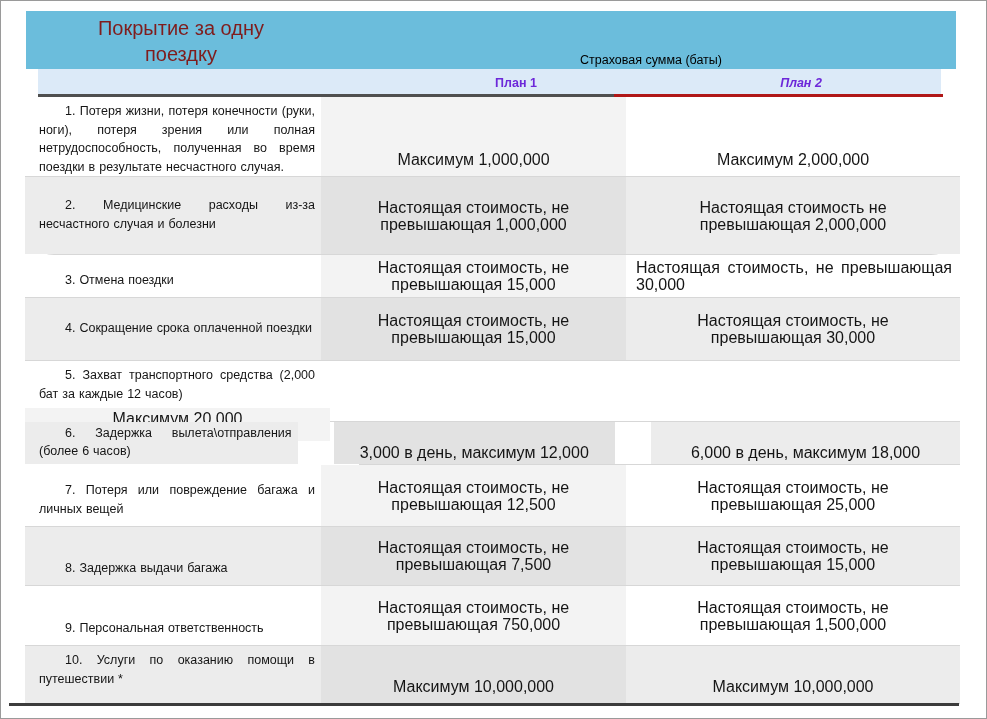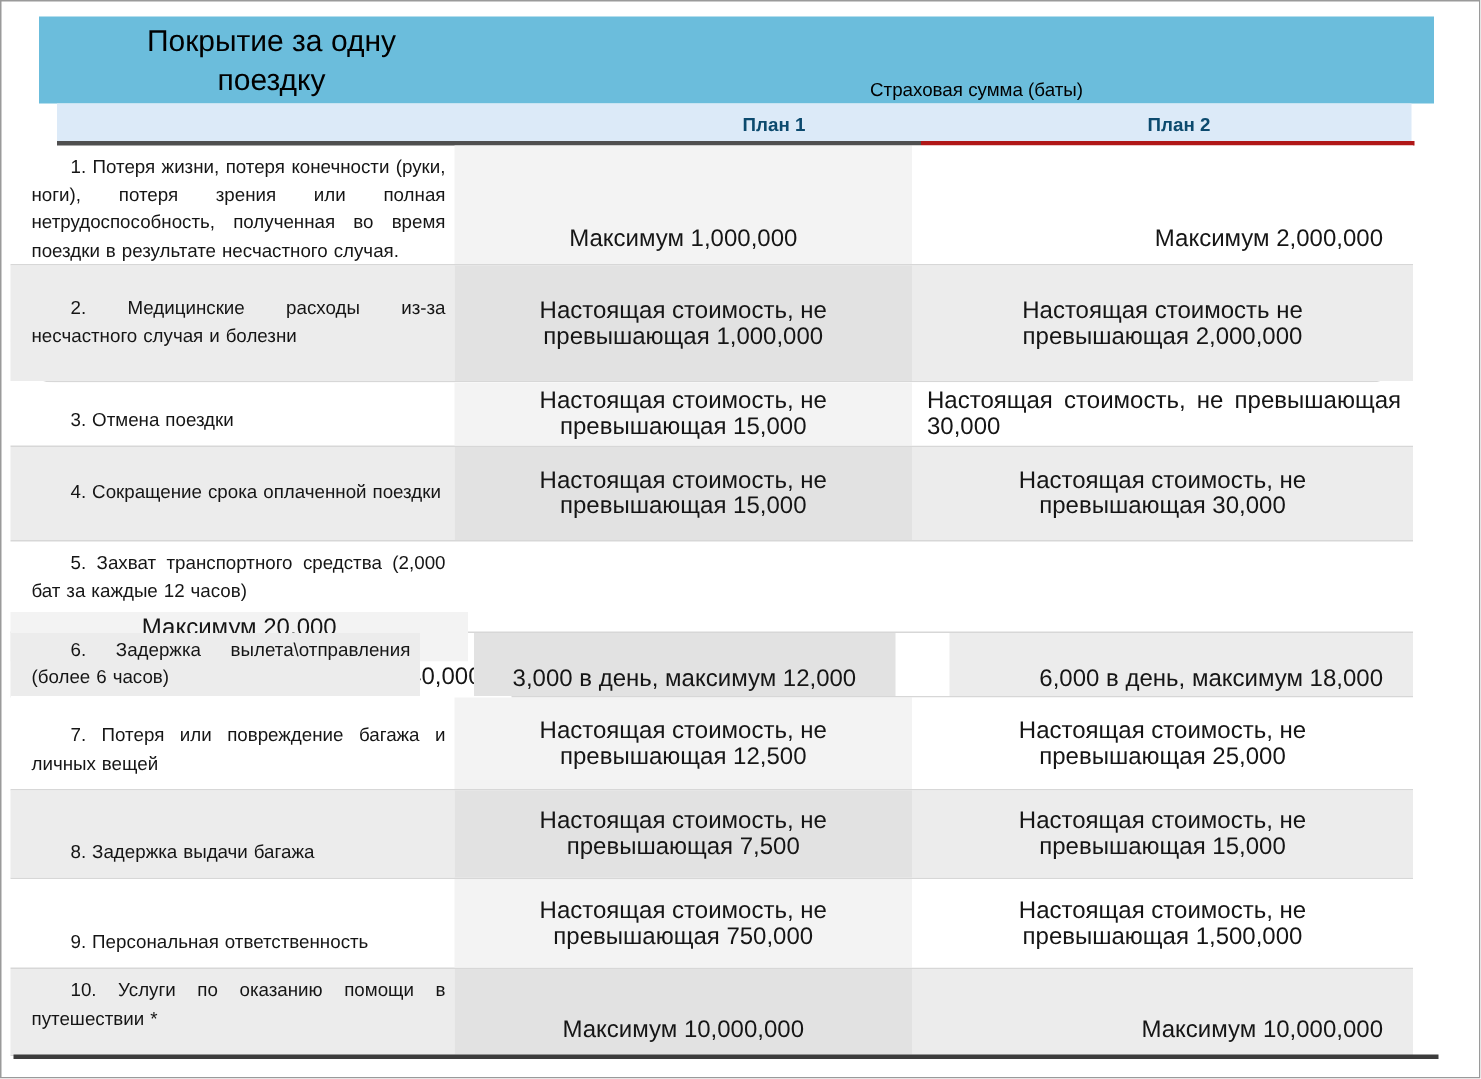--- a/index.html
+++ b/index.html
@@ -3,36 +3,36 @@
 <meta charset="utf-8">
 <style>
   html,body{margin:0;padding:0;background:#fff;}
   .page{
     position:relative;width:987px;height:719px;background:#ffffff;
     font-family:"Liberation Sans",sans-serif;color:#151515;
     border:1px solid #9a9a9a;box-sizing:border-box;overflow:hidden;
   }
   
   .blue-band{position:absolute;left:25px;top:10px;width:930px;height:58px;background:var(--header-band,#6bbddc);}
-  .title{position:absolute;left:5px;top:4px;width:300px;text-align:center;font-size:20px;line-height:26px;color:#000000;}
+  .title{position:absolute;left:5px;top:4px;width:300px;text-align:center;font-size:20px;line-height:26px;color:#7f1d1d;}
   .title-inner{display:inline-block;max-width:210px;}
   .sum-label{position:absolute;left:500px;bottom:2px;width:250px;text-align:center;font-size:12.5px;color:#000000;}
   .plans-strip{position:absolute;left:37px;top:68px;width:903px;height:25px;background:var(--plans-strip,#dceaf8);}
-  .plan-h{position:absolute;bottom:4px;width:120px;text-align:center;font-weight:bold;font-size:12.5px;color:#0c4a6e;}
+  .plan-h{position:absolute;bottom:4px;width:120px;text-align:center;font-weight:bold;font-size:12.5px;color:#6d28d9;}
   .plan1-h{left:418px;}
-  .plan2-h{left:688px;}
+  .plan2-h{left:703px;font-style:italic;}
   .u-gray{position:absolute;left:37px;top:93px;width:576px;height:3px;background:var(--plan1-underline,#4f4f4f);}
   .u-red{position:absolute;left:613px;top:93px;width:329px;height:3px;background:var(--plan2-underline,#b01717);}
   
-  .table{position:absolute;left:6px;top:96px;width:935px;}
+  .table{position:absolute;left:24px;top:96px;width:935px;}
   .row{display:flex;border-bottom:1px solid #d7d7d7;box-sizing:border-box;}
   .cell{box-sizing:border-box;display:flex;flex-direction:column;justify-content:center;}
   .label-cell{width:296px;padding:3px 6px 5px 14px;}
   .plan1{width:305px;padding:2px 14px;background:var(--plan1-tint,#f3f3f3);}
-  .plan2{width:334px;padding:2px 20px;background:#ffffff;align-items:flex-end;}
+  .plan2{width:334px;padding:2px 20px;background:#ffffff;}
   .row.gray .label-cell{background:var(--row-even,#ececec);}
   .row.gray .plan1{background:var(--plan1-tint-even,#e2e2e2);}
   .row.gray .plan2{background:var(--row-even,#ececec);}
   .vt{justify-content:flex-start;padding-top:5px;}
   .vb{justify-content:flex-end;padding-bottom:8px;}
   .pb-sm{padding-bottom:3px;}
   .pb-lg{padding-bottom:14px;}
   .label-txt{font-size:12.5px;line-height:18.5px;color:#151515;text-align:justify;text-align-last:left;text-indent:26px;word-spacing:.5px;}
   .val .txt{font-size:16px;line-height:17px;color:#151515;text-align:center;}
   .val.justify{padding-left:10px;padding-right:8px;}

